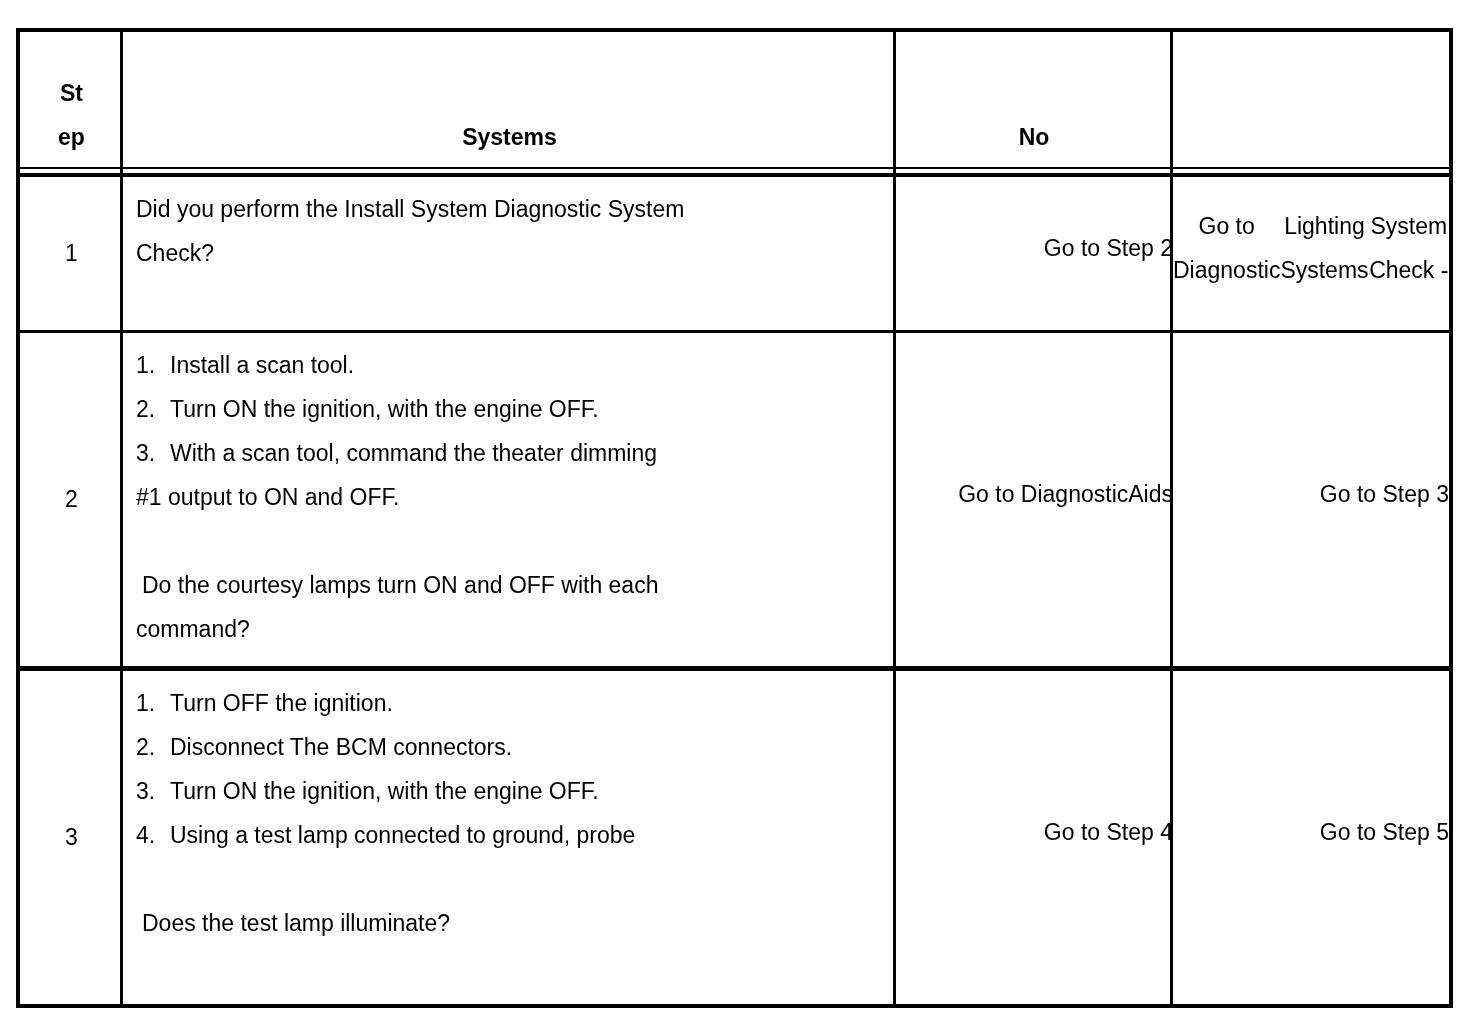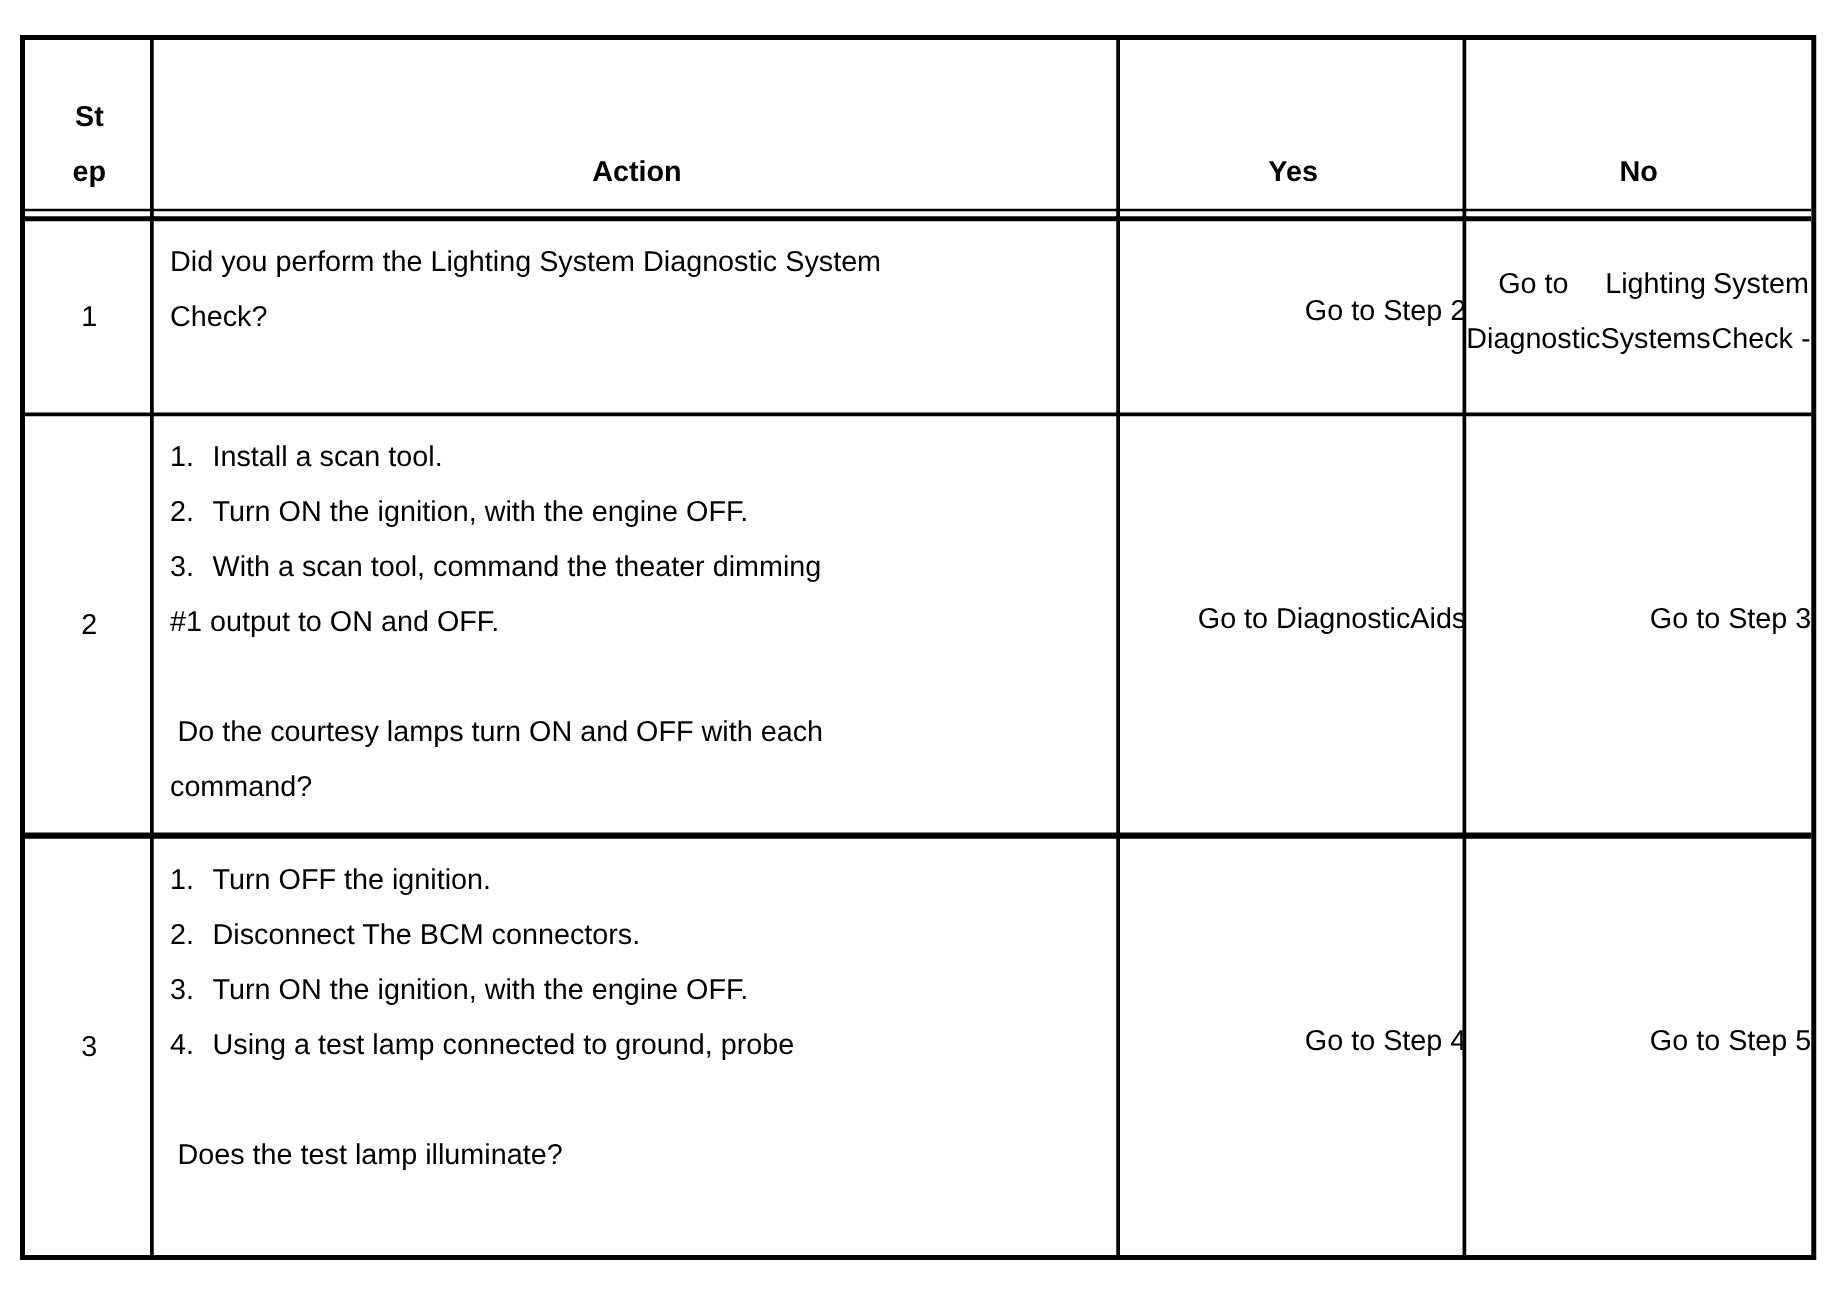--- a/index.html
+++ b/index.html
@@ -127,36 +127,33 @@
     <div class="vline v1"></div>
     <div class="vline v2"></div>
     <div class="vline v3"></div>
 
     <div class="trow header">
       <div class="cell c-step hcell">
         <div>St</div>
         <div>ep</div>
       </div>
       <div class="cell c-action hcell">
-        <div>Action</div>
-      </div>
-      <div class="cell c-yes hcell">
-        <div>Yes</div>
+        <div>Systems</div>
       </div>
       <div class="cell c-no hcell">
         <div>No</div>
       </div>
     </div>
 
     <div class="header-sep"></div>
 
     <div class="trow row1">
       <div class="cell c-step stepcell">1</div>
       <div class="cell c-action actioncell">
-        <div class="line">Did you perform the Lighting System Diagnostic System</div>
+        <div class="line">Did you perform the Install System Diagnostic System</div>
         <div class="line">Check?</div>
       </div>
       <div class="cell c-yes gotocell">
         <div>Go to Step 2</div>
       </div>
       <div class="cell c-no gotocell">
         <div>Go to Diagnostic</div>
         <div>Lighting Systems</div>
         <div>System Check -</div>
       </div>

